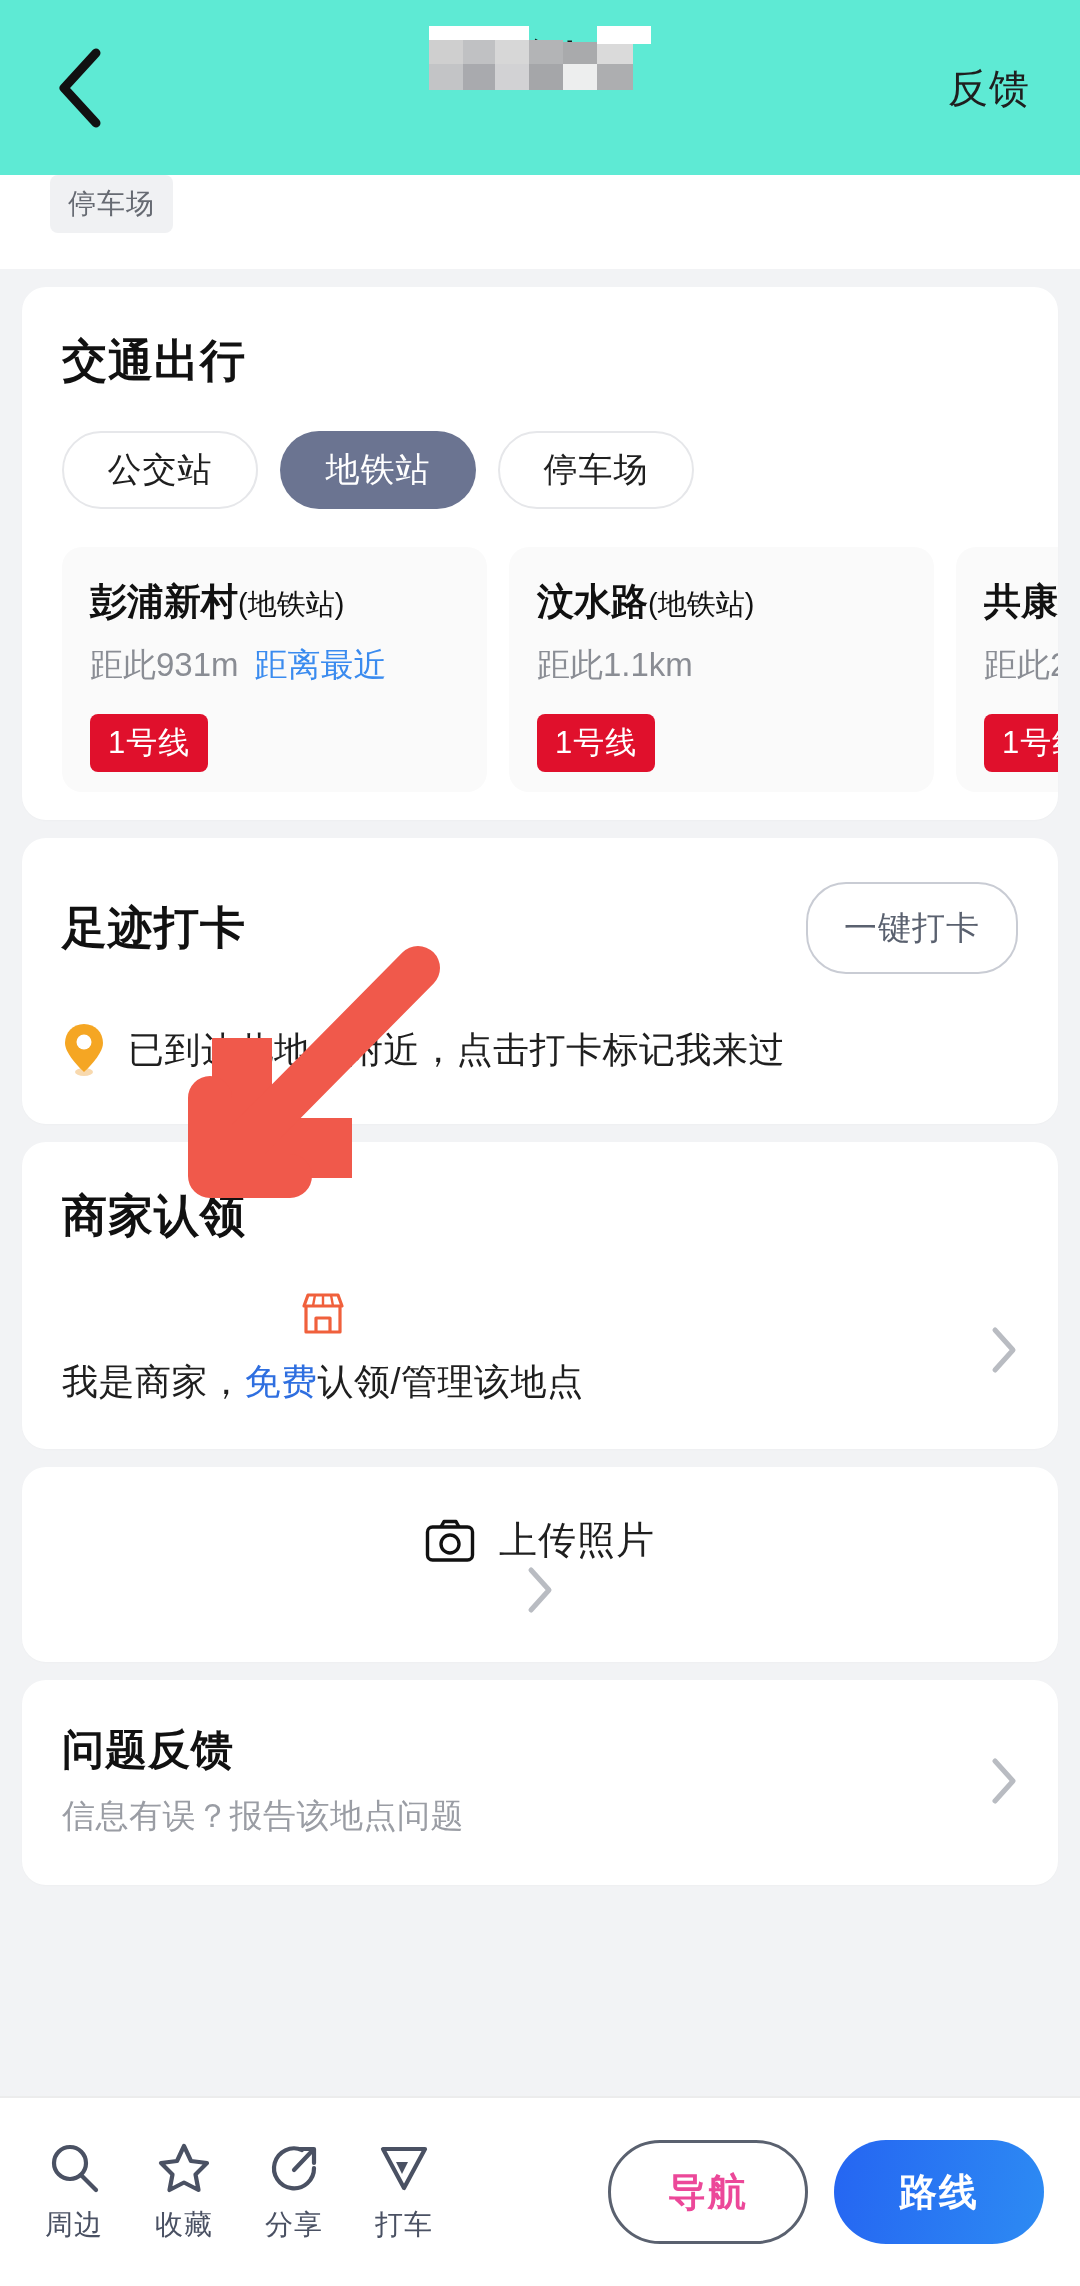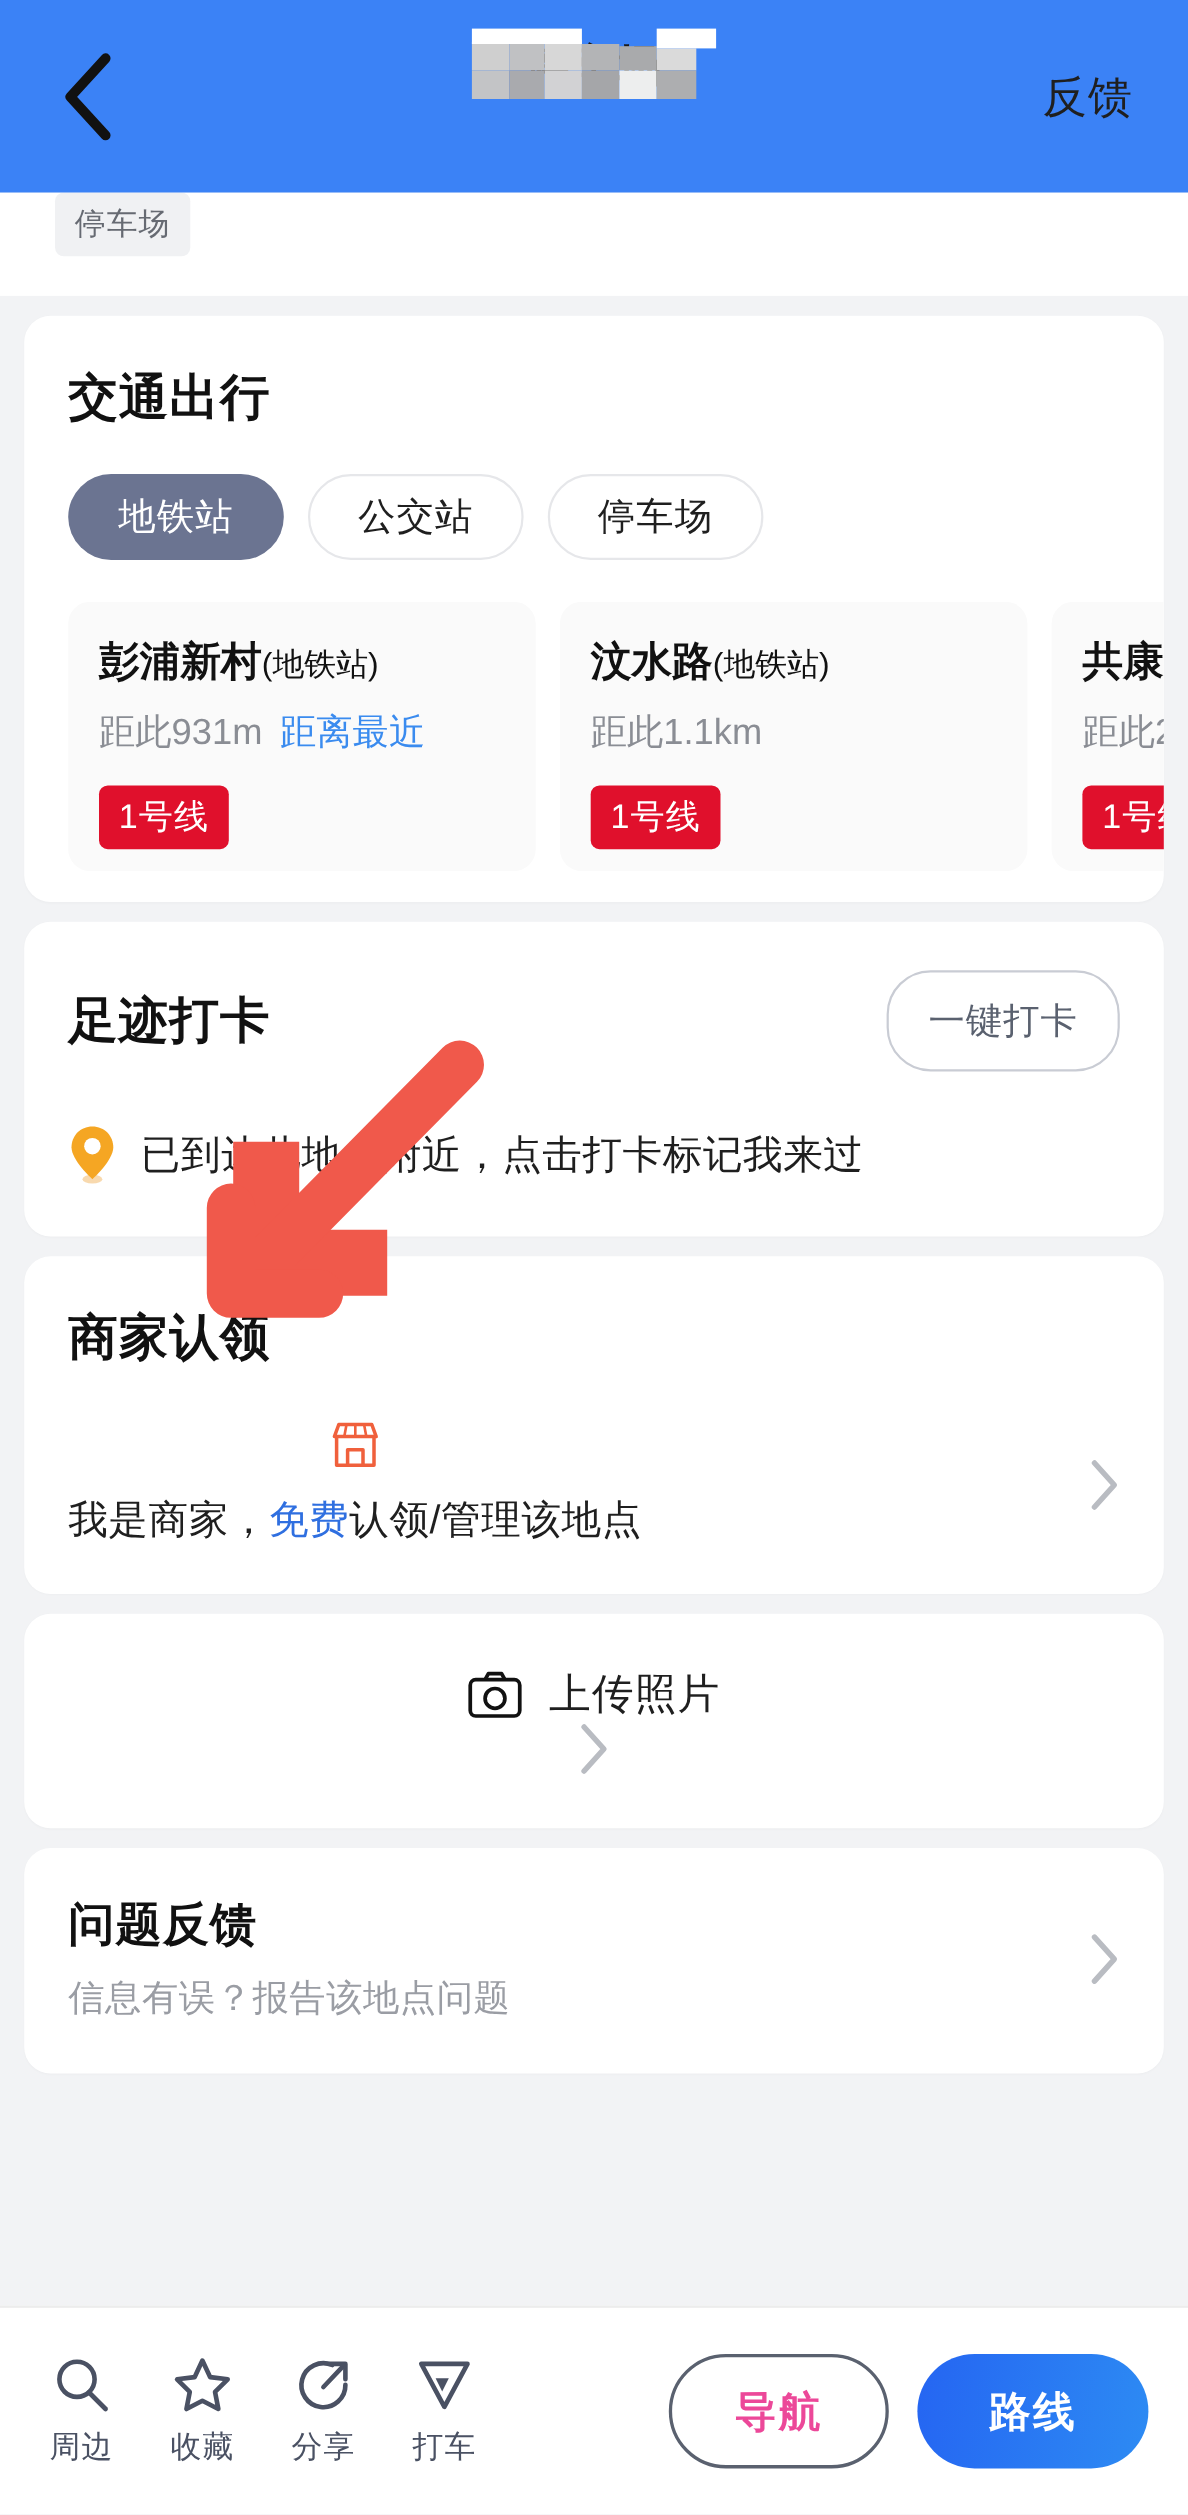--- a/index.html
+++ b/index.html
@@ -7,21 +7,21 @@
     width:1080px; height:2286px;
     background:#f2f3f5;
     font-family:"Liberation Sans","DejaVu Sans",sans-serif;
     -webkit-font-smoothing:antialiased;
     overflow:hidden;
   }
   #screen { position:relative; width:1080px; height:2286px; background:#f2f3f5; }
 
   
   .header {
-    position:relative; width:1080px; height:175px; background:#3b82f6;
+    position:relative; width:1080px; height:175px; background:#5eead4;
     display:flex; align-items:center;
   }
   .back-btn {
     width:120px; height:120px; margin-left:20px;
     display:flex; align-items:center; justify-content:center;
   }
   .back-btn svg { display:block; }
   .title-wrap {
     position:absolute; left:0; right:0; top:0; height:120px;
     display:flex; align-items:center; justify-content:center;
@@ -191,22 +191,22 @@
   </div>
 
   <div class="tagbar">
     <span class="tag-chip">停车场</span>
   </div>
 
   <div class="card transit">
     <div class="section-title">交通出行</div>
 
     <div class="pills">
+      <div class="pill idle">公交站</div>
       <div class="pill active">地铁站</div>
-      <div class="pill idle">公交站</div>
       <div class="pill idle">停车场</div>
     </div>
 
     <div class="station-scroll">
 
       <div class="station-card">
         <div class="st-name">
           <span>彭浦新村</span><span class="sub">(地铁站)</span>
         </div>
         <div class="st-dist">

